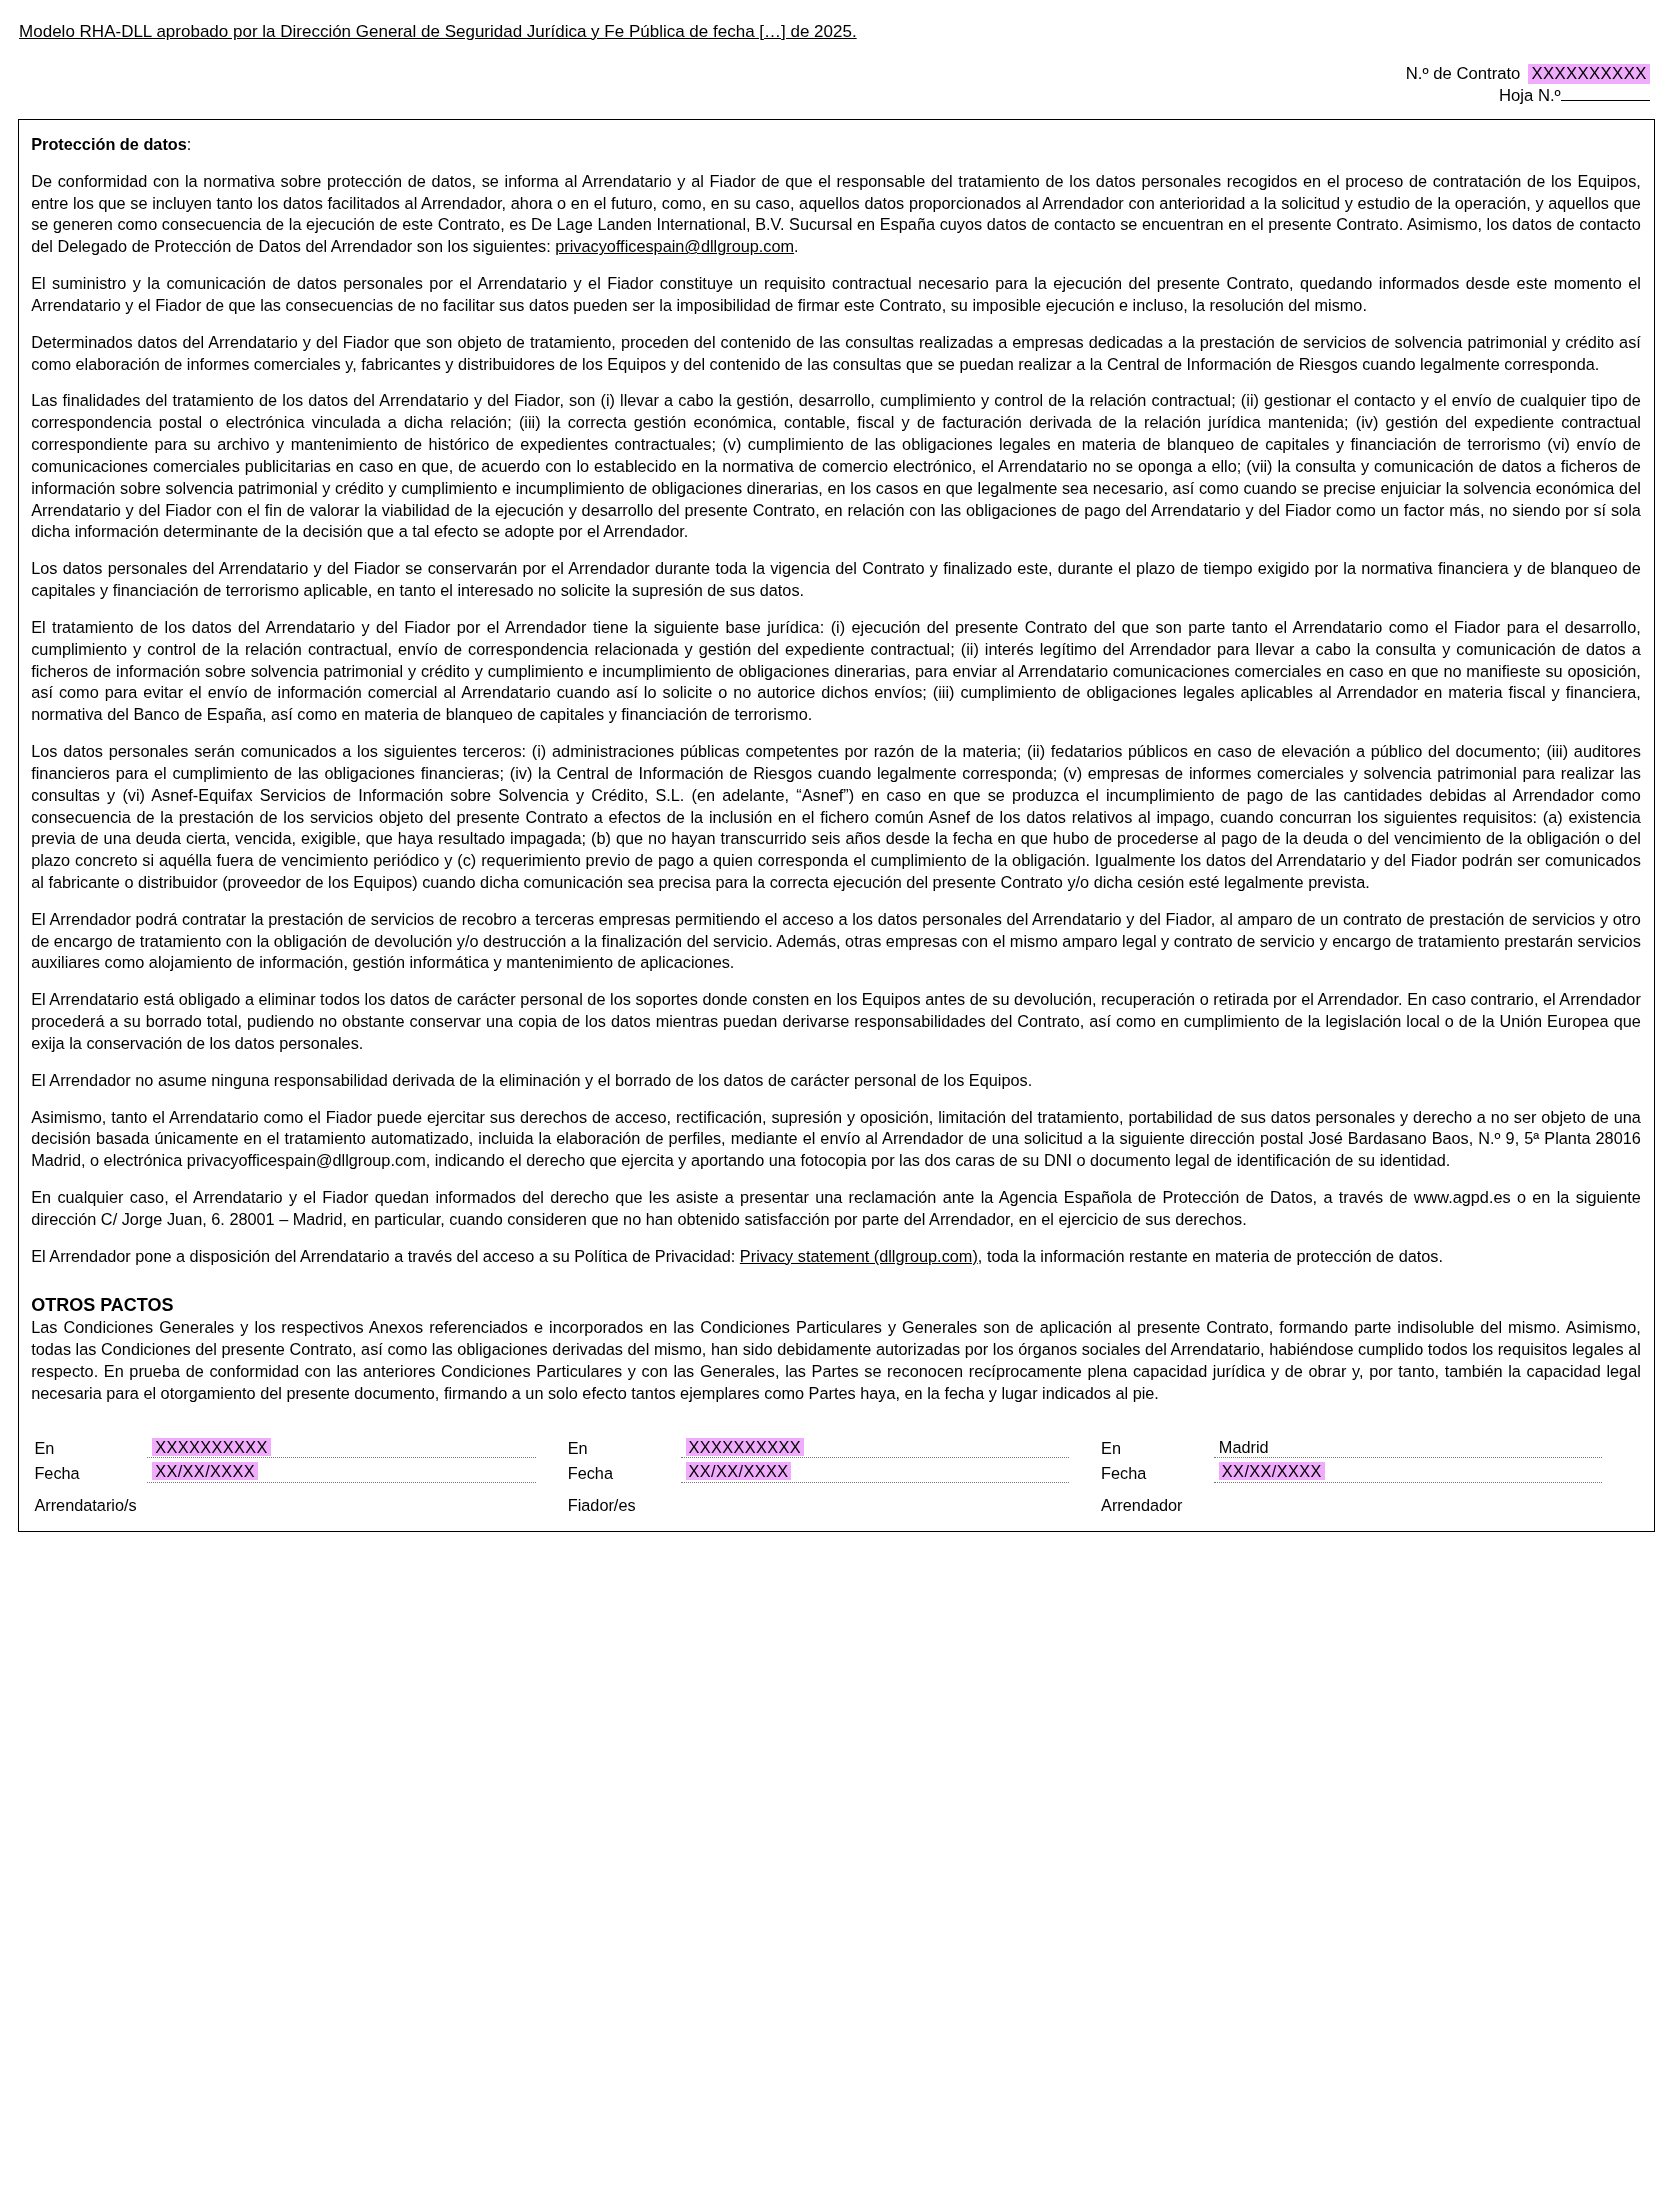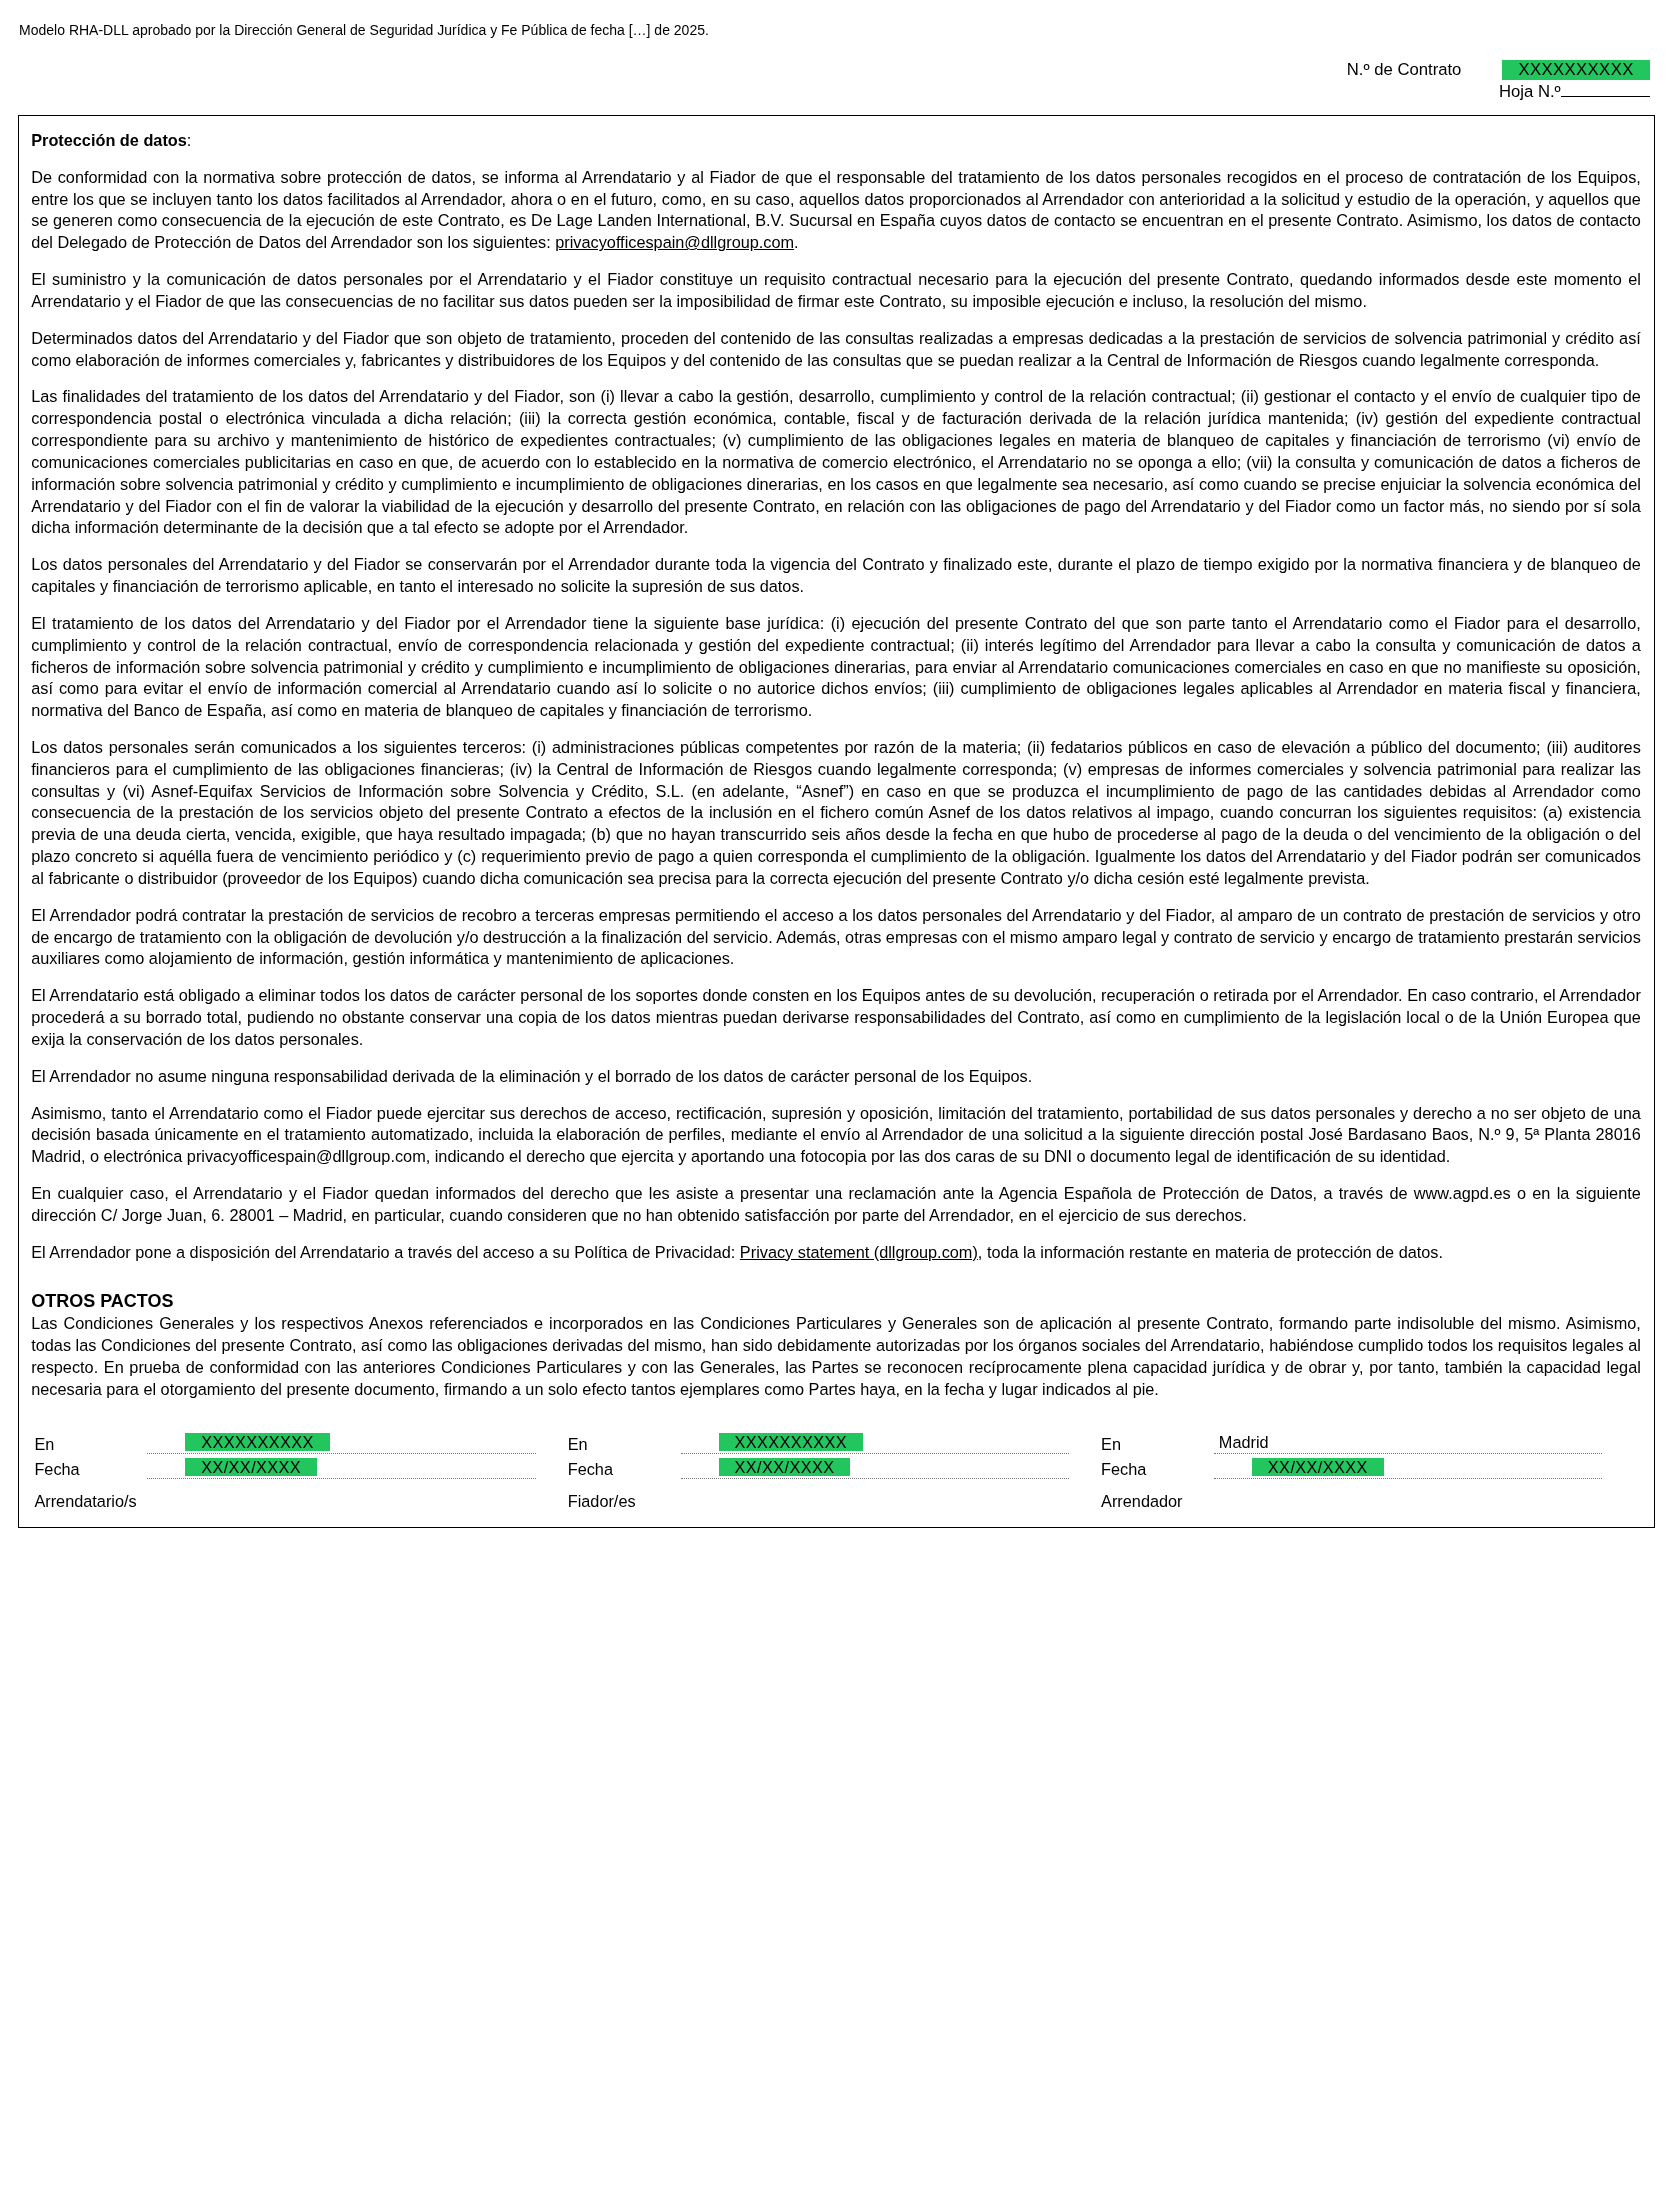--- a/index.html
+++ b/index.html
@@ -12,42 +12,42 @@
     width: 1672px;
     font-family: "Liberation Sans", sans-serif;
     color: #000000;
   }
   .page {
     width: 1672px;
     min-height: 2205px;
     padding: 20.7px 17.5px 8px 17.5px;
   }
   .doc-header {
-    font-size: 14px;
+    font-size: 17px;
     line-height: 1.35;
     margin: 0 0 20.7px 1.6px;
+    text-decoration: underline;
   }
   .contract-line {
     display: flex;
     align-items: flex-end;
     justify-content: space-between;
     font-size: 16.7px;
     margin: 0 4.8px 12.7px 1.6px;
     flex-direction: column;
   }
   .contract-left {
     display: flex;
     align-items: baseline;
     gap: 8px;
   }
   .hl {
-    background: #22c55e;
-    padding: 0 16px;
+    background: #f0abfc;
+    padding: 0 3px;
     letter-spacing: 0.4px;
-    margin-left: 33px;
   }
   .sheet-right {
     white-space: nowrap;
   }
   .sheet-blank {
     display: inline-block;
     border-bottom: 0.8px solid #000;
     width: 89px;
     height: 1em;
     vertical-align: baseline;

